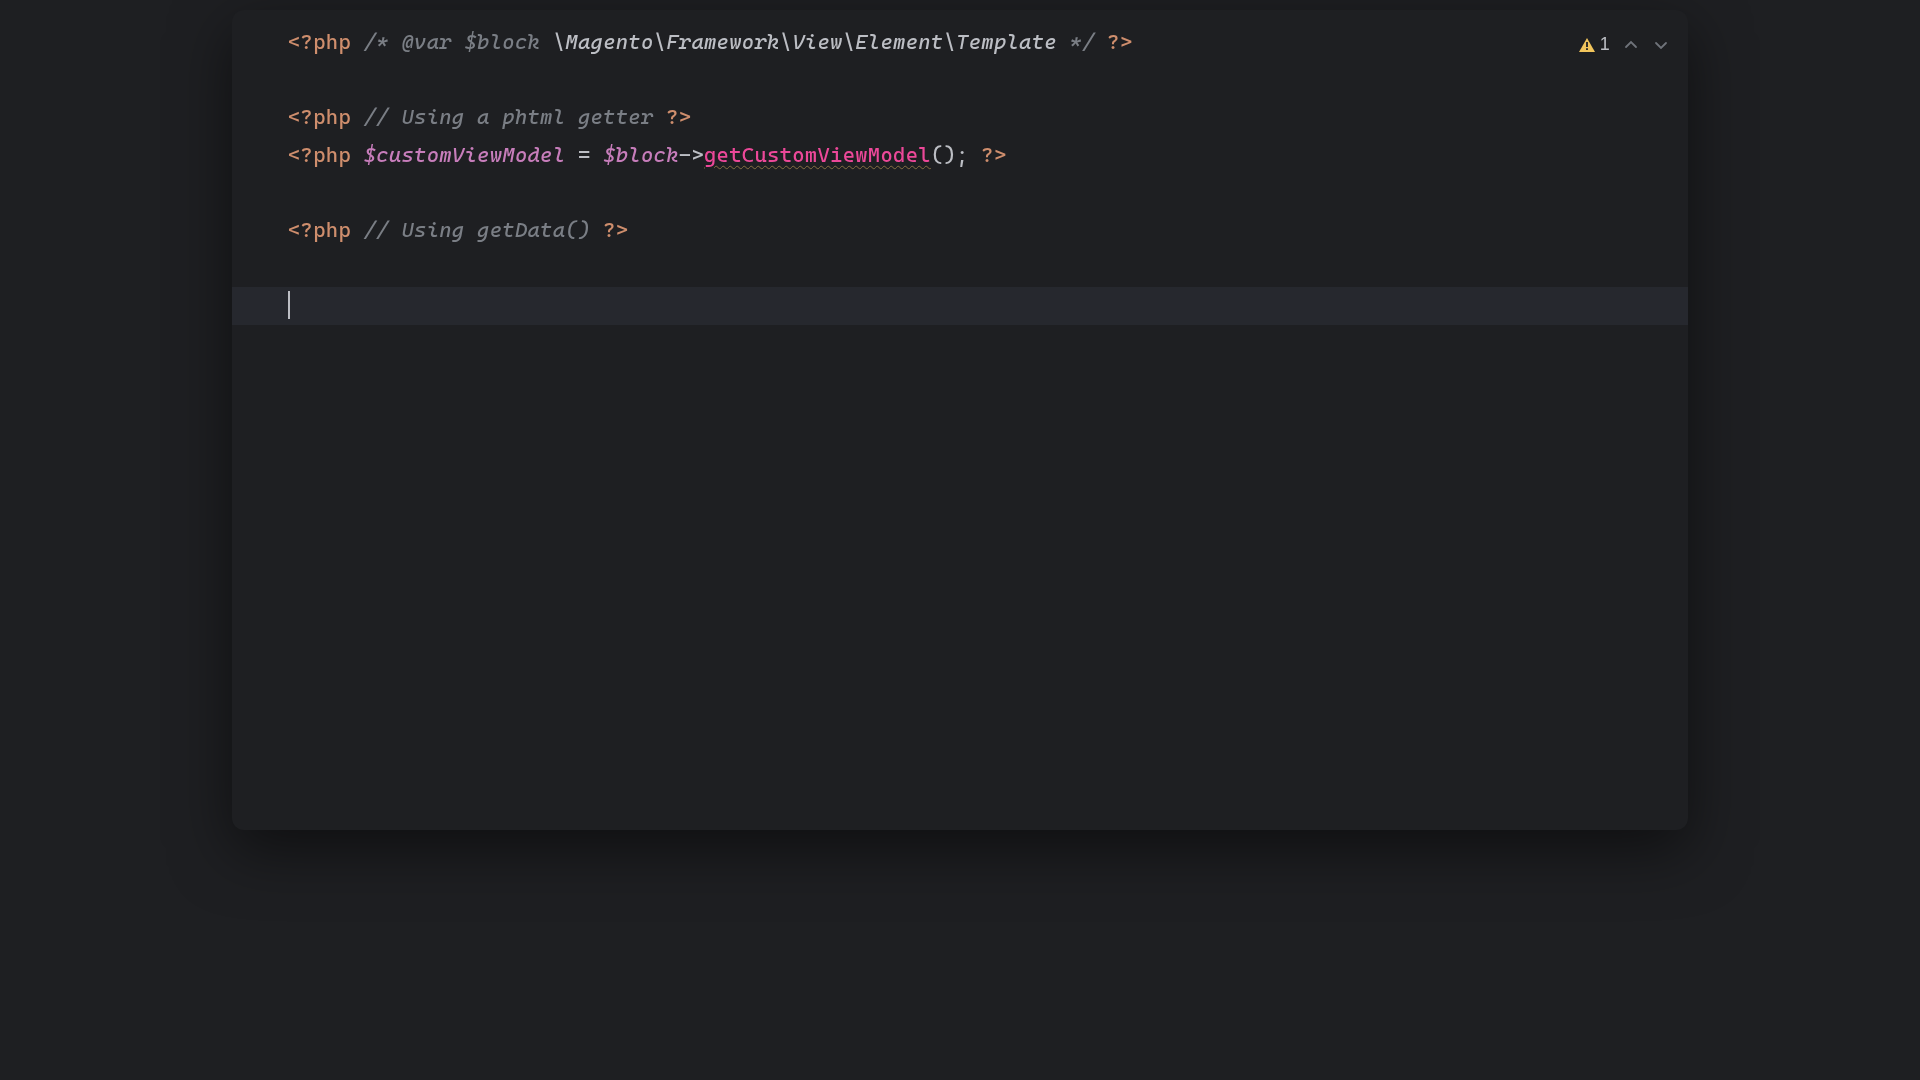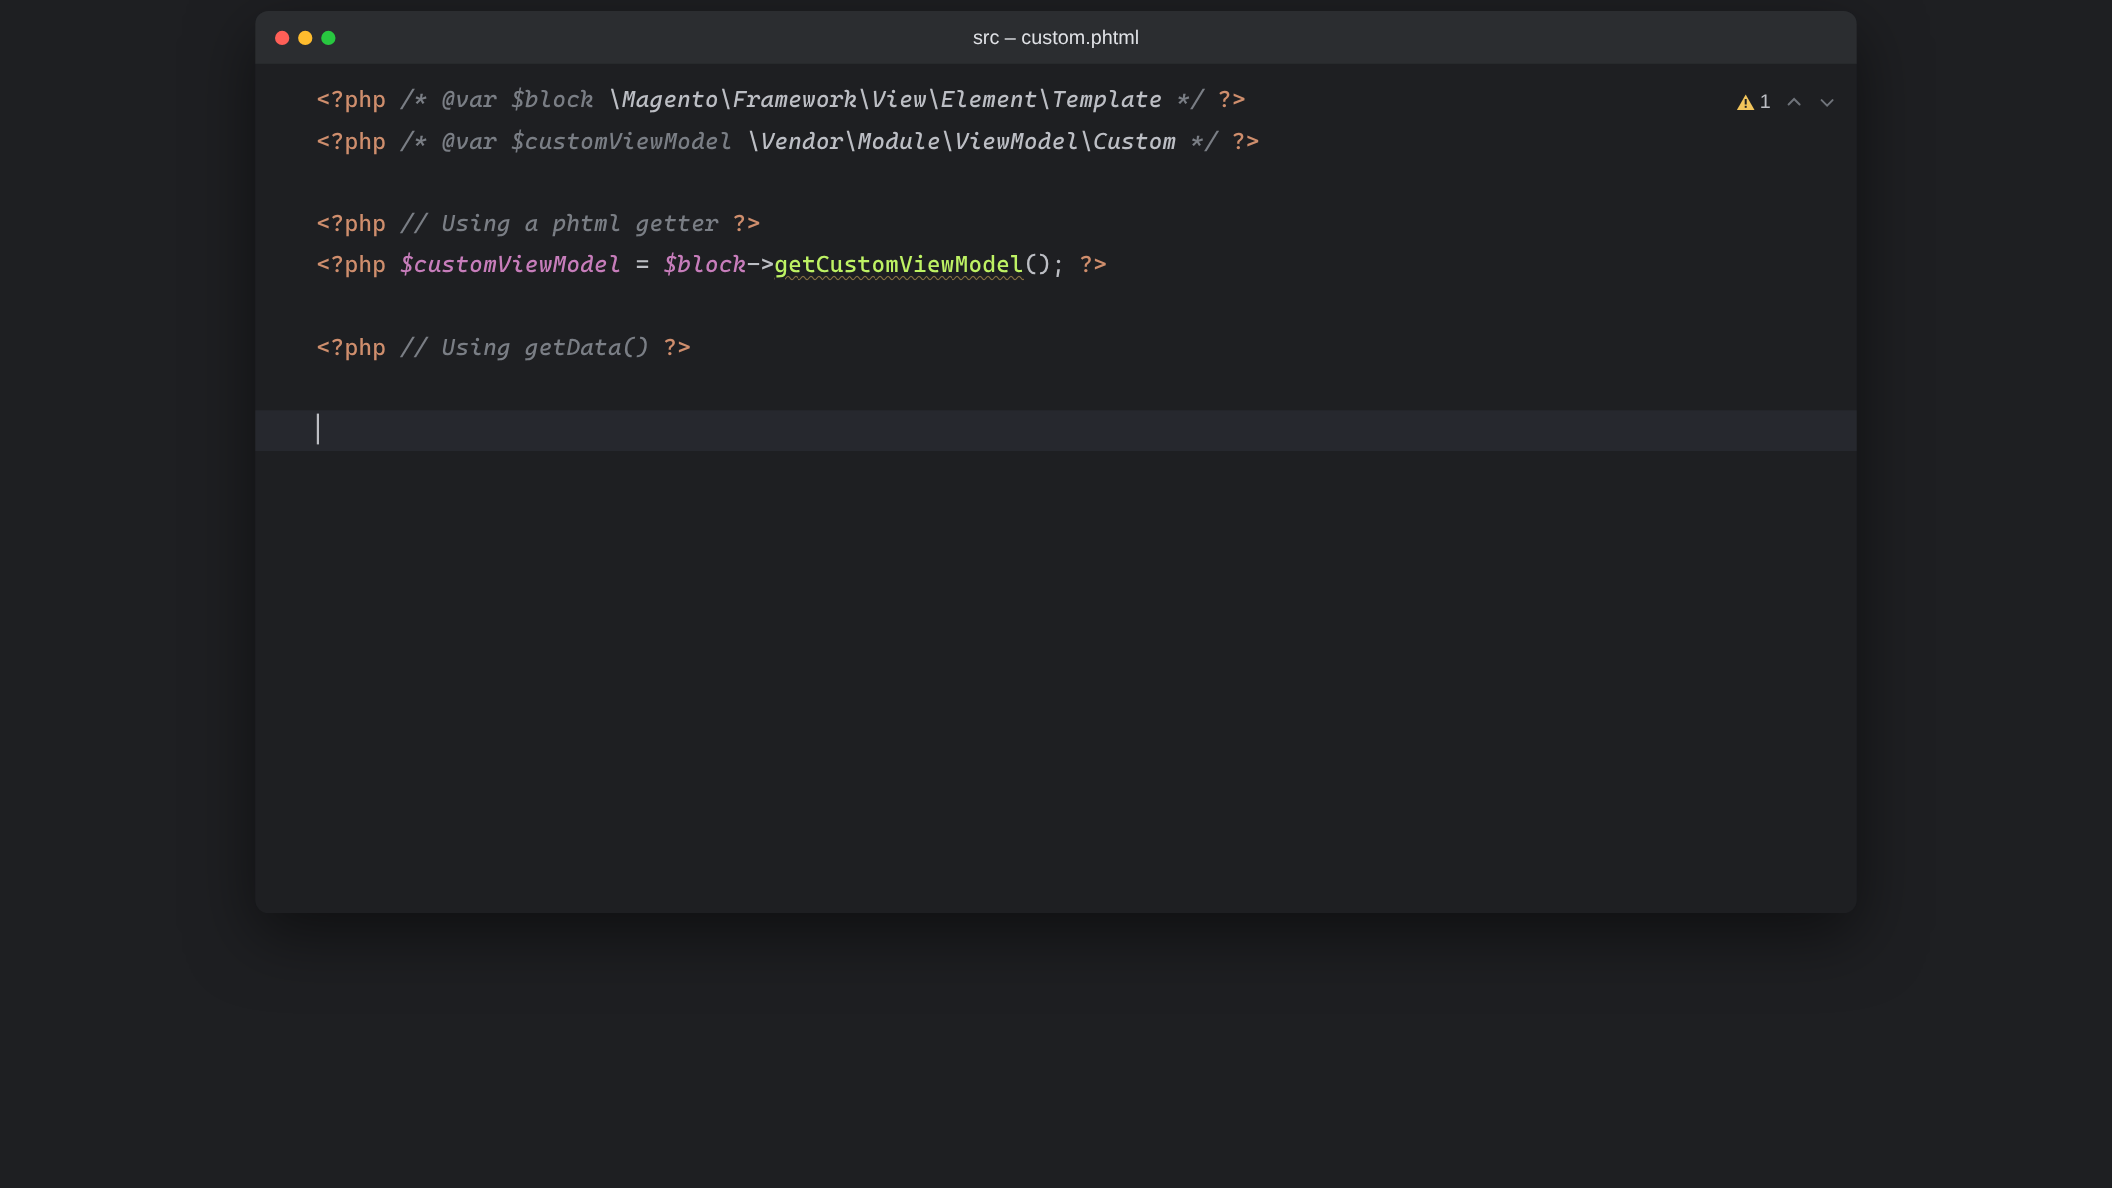--- a/index.html
+++ b/index.html
@@ -85,21 +85,21 @@
     top: -2px;
   }
 
   
   .c-tag { color: #cf8e6d; }          
   .c-comment { color: #7a7e85; font-style: italic; }
   .c-var-comment { color: #7a7e85; font-style: italic; }
   .c-var { color: #c77dbb; font-style: italic;}       
   .c-text { color: #bcbec4; }
   .c-method { color: #57aaf7; }        
-  .c-method-warn { color: #bef264; text-decoration: underline wavy #857042; text-decoration-thickness: 1px; text-underline-offset: 3px;}
+  .c-method-warn { color: #ec4899; text-decoration: underline wavy #857042; text-decoration-thickness: 1px; text-underline-offset: 3px;}
   .c-string { color: #6aab73; }
   .c-ns { color: #bcbec4; font-style: italic;}
 
   .inspection-widget {
     position: absolute;
     top: 16px;
     right: 18px;
     display: flex;
     align-items: center;
     gap: 12px;
@@ -126,28 +126,20 @@
     justify-content: center;
     cursor: pointer;
   }
   .chev svg { width: 14px; height: 14px; }
 </style>
 </head>
 <body>
 
 <div class="window">
 
-  <div class="titlebar">
-    <div class="traffic-lights">
-      <div class="traffic-light tl-close"></div>
-      <div class="traffic-light tl-min"></div>
-      <div class="traffic-light tl-max"></div>
-    </div>
-    <div class="window-title">src – custom.phtml</div>
-  </div>
 
   <div class="editor">
 
     <div class="inspection-widget">
       <div class="warn-badge">
         <svg class="warn-icon" viewBox="0 0 18 16">
           <path d="M9 1 L17 15 L1 15 Z" fill="#f2c55c"></path>
           <rect x="8.1" y="5" width="1.8" height="5" fill="#1e1f22"></rect>
           <rect x="8.1" y="11.2" width="1.8" height="1.8" fill="#1e1f22"></rect>
         </svg>
@@ -160,21 +152,20 @@
       </div>
       <div class="chev">
         <svg viewBox="0 0 14 14">
             <path d="M2 5 L7 10 L12 5" stroke="#6f737a" stroke-width="1.8" fill="none" stroke-linecap="round"></path>
           </svg>
       </div>
     </div>
 
     <div class="code-line"><span class="c-tag">&lt;?php</span><span class="c-text"> </span><span class="c-comment">/* </span><span class="c-comment">@var</span><span class="c-var-comment"> $block</span><span class="c-ns"> \Magento\Framework\View\Element\Template </span><span class="c-comment">*/</span><span class="c-tag"> ?&gt;</span></div>
 
-    <div class="code-line"><span class="c-tag">&lt;?php</span><span class="c-text"> </span><span class="c-comment">/* </span><span class="c-comment">@var</span><span class="c-var-comment"> $customViewModel</span><span class="c-ns"> \Vendor\Module\ViewModel\Custom </span><span class="c-comment">*/</span><span class="c-tag"> ?&gt;</span></div>
 
     <div class="empty-line"></div>
 
     <div class="code-line"><span class="c-tag">&lt;?php</span><span class="c-comment"> // Using a phtml getter </span><span class="c-tag">?&gt;</span></div>
 
     <div class="code-line"><span class="c-tag">&lt;?php</span><span class="c-var"> $customViewModel</span><span class="c-text"> = </span><span class="c-var">$block</span><span class="c-text">-&gt;</span><span class="c-method-warn">getCustomViewModel</span><span class="c-text">(); </span><span class="c-tag">?&gt;</span></div>
 
     <div class="empty-line"></div>
 
     <div class="code-line"><span class="c-tag">&lt;?php</span><span class="c-comment"> // Using getData() </span><span class="c-tag">?&gt;</span></div>

